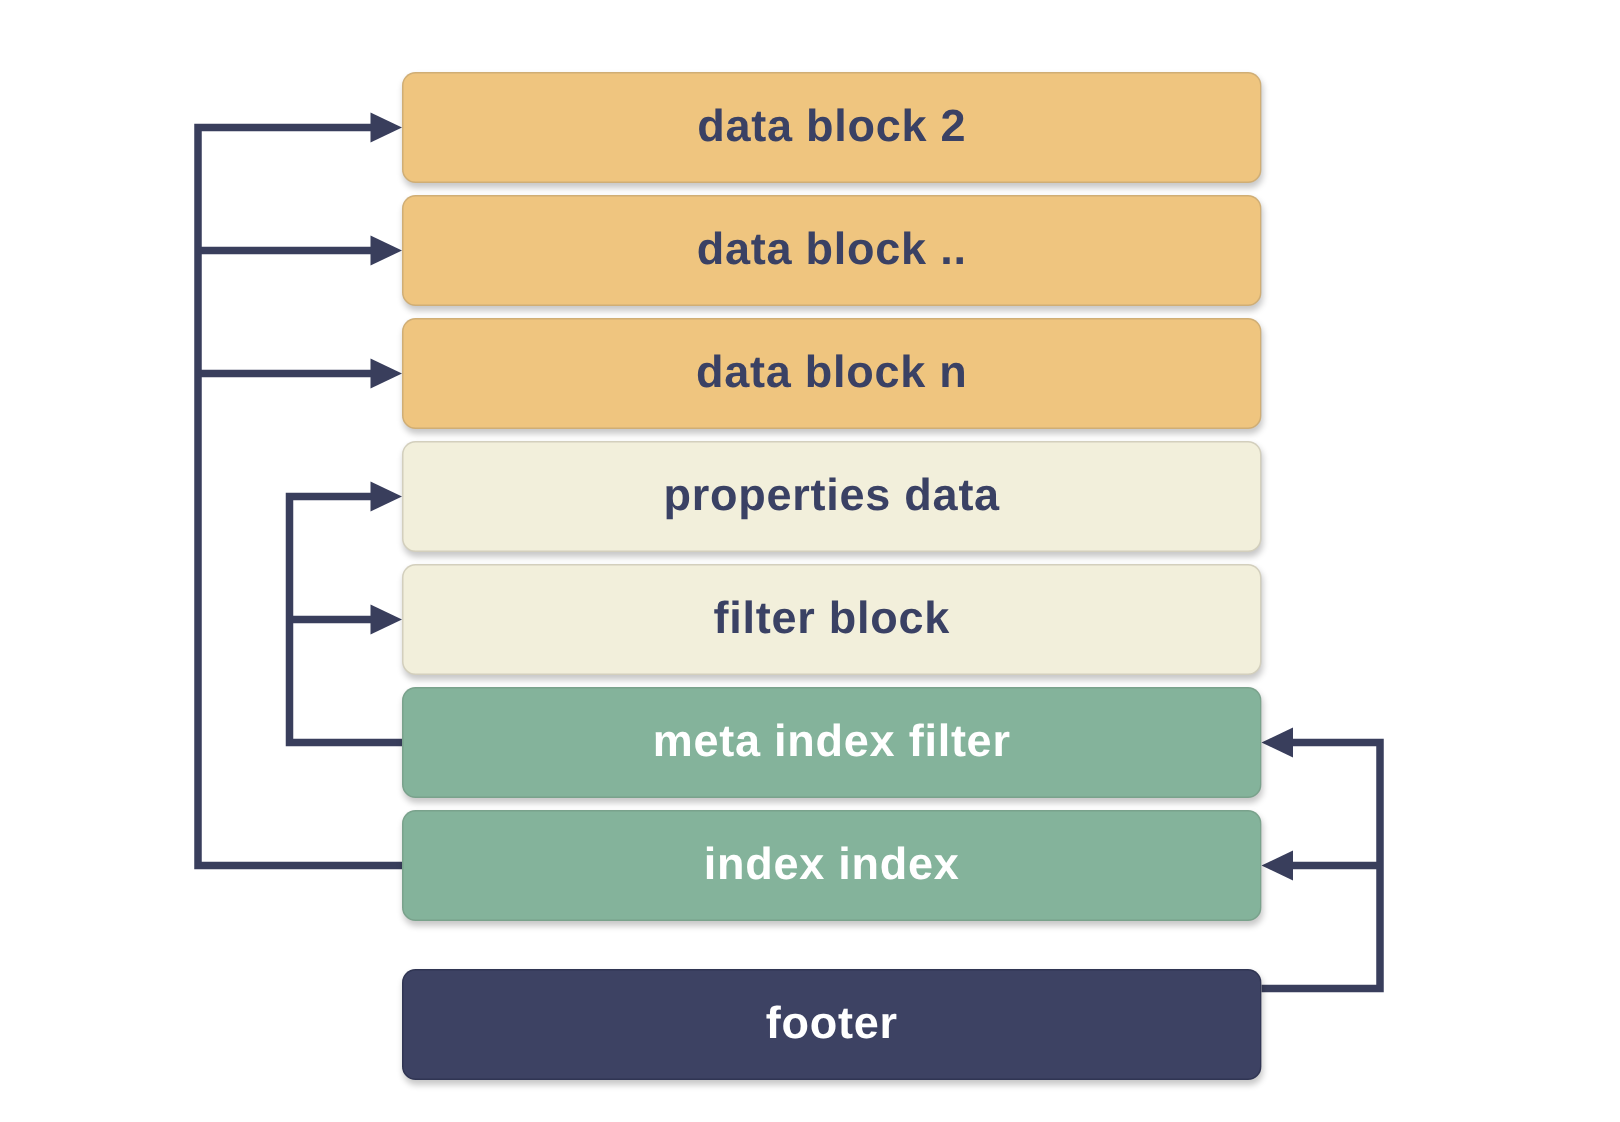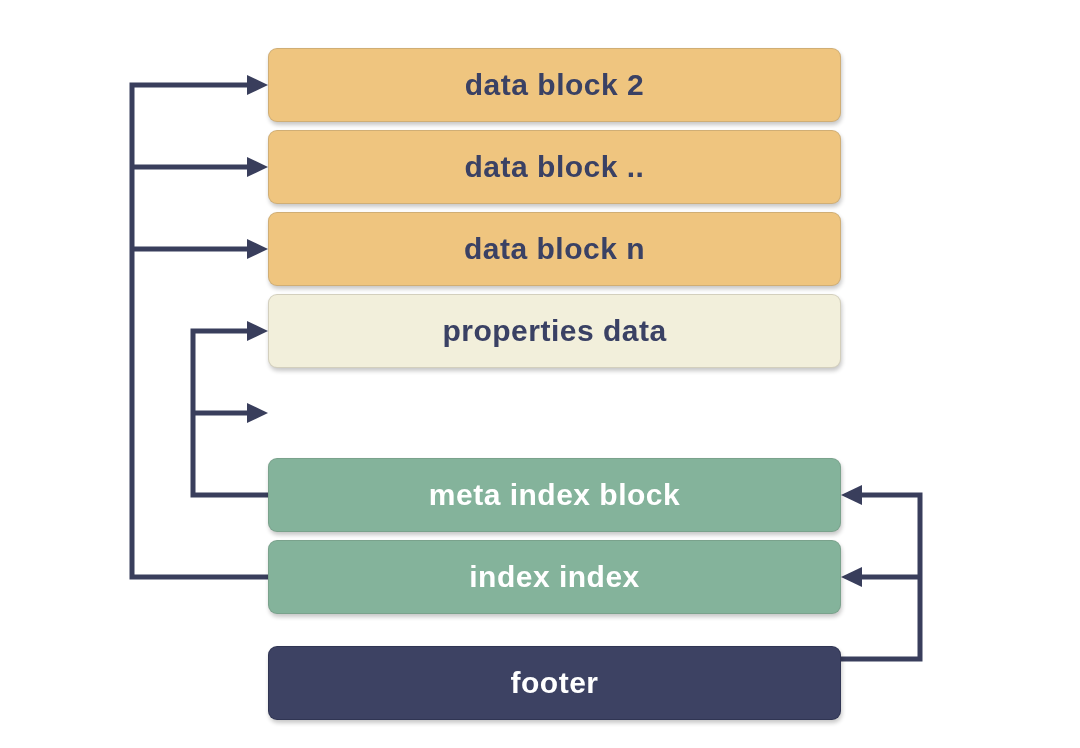--- a/index.html
+++ b/index.html
@@ -93,17 +93,18 @@
       <path class="arrow-line" d="M 920 577 L 860 577"></path>
       <polygon class="arrow-head" points="841,495 862,485 862,505"></polygon>
       <polygon class="arrow-head" points="841,577 862,567 862,587"></polygon>
     </g>
   </svg>
 
   <div class="block block--data b1">data block 2</div>
   <div class="block block--data b2">data block ..</div>
   <div class="block block--data b3">data block n</div>
   <div class="block block--meta b4">properties data</div>
-  <div class="block block--index b6">meta index block</div>
+  <div class="block block--meta b5">filter block</div>
+  <div class="block block--index b6">meta index filter</div>
   <div class="block block--index b7">index index</div>
   <div class="block block--footer b8">footer</div>
 
 </div>
 
 </body></html>

